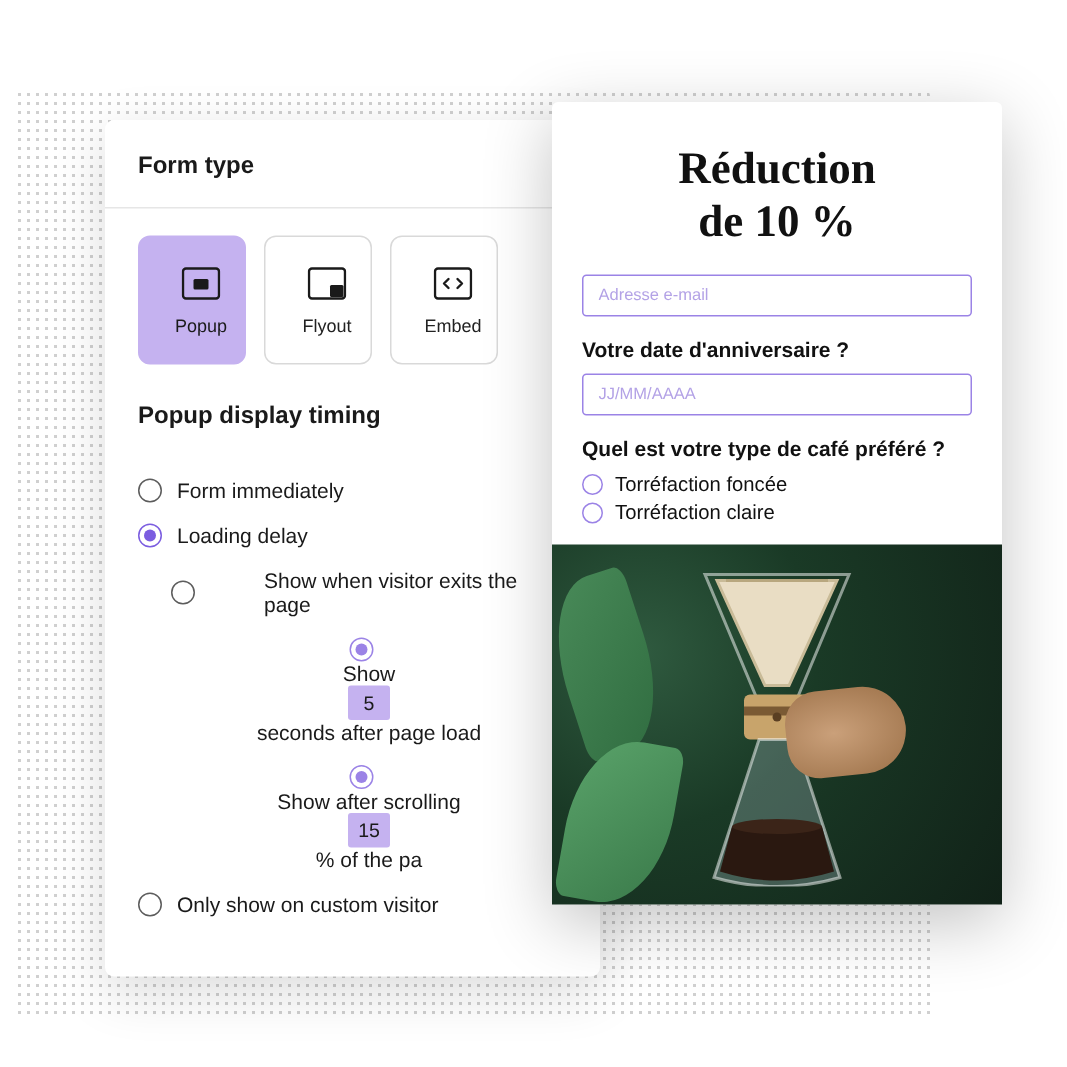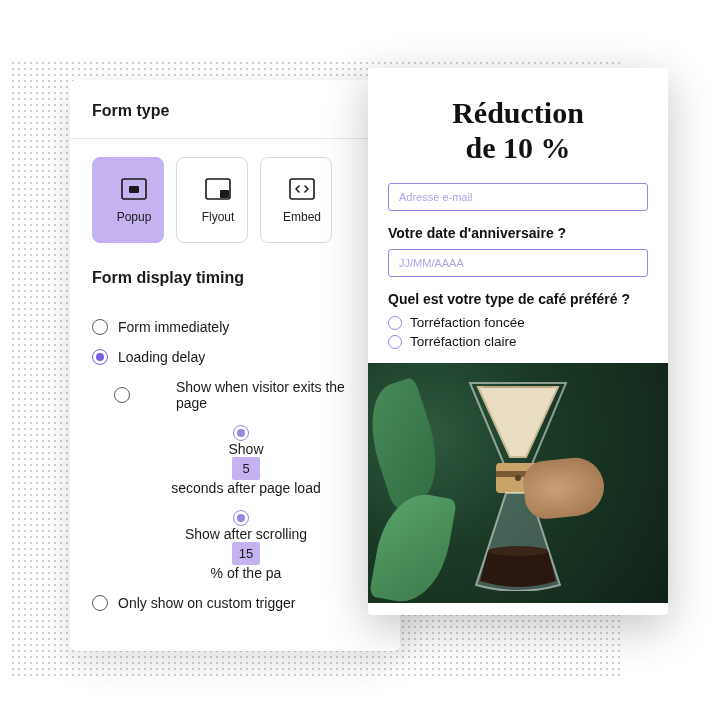--- a/index.html
+++ b/index.html
@@ -123,21 +123,21 @@
   }
 
   
   .preview {
     position: absolute;
     left: 368px; top: 68px;
     width: 300px;
     background: #fff;
     border-radius: 4px;
     box-shadow: 0 12px 46px rgba(0,0,0,0.24);
-    padding: 28px 20px 12px 20px;
+    padding: 28px 20px 0 20px;
   }
   .preview-title {
     font-family: Georgia, "Times New Roman", serif;
     font-size: 30px;
     font-weight: 600;
     text-align: center;
     line-height: 1.15;
     color: #111;
     margin-bottom: 18px;
   }
@@ -233,21 +233,21 @@
       <span class="type-icon">
         <svg width="26" height="22" viewBox="0 0 26 22">
           <rect x="1" y="1" width="24" height="20" rx="2" fill="none" stroke="#1a1a1a" stroke-width="1.6"></rect>
           <path d="M10 8 L7 11 L10 14 M16 8 L19 11 L16 14" fill="none" stroke="#1a1a1a" stroke-width="1.6" stroke-linecap="round" stroke-linejoin="round"></path>
         </svg>
       </span>
       <span>Embed</span>
     </div>
   </div>
 
-  <div class="section-title">Form display timing</div>
+  <div class="section-title">Popup display timing</div>
 
   <div class="timing-block">
     <div class="radio">
       <span class="circle"></span>
       <span>Form immediately</span>
     </div>
     <div class="radio sel">
       <span class="circle">
           <span class="dot"></span>
         </span>
@@ -272,21 +272,21 @@
       <span class="circle">
           <span class="dot"></span>
         </span>
       <span>Show after scrolling</span>
       <span class="numbox">15</span>
       <span>% of the pa</span>
     </div>
 
     <div class="radio">
       <span class="circle"></span>
-      <span>Only show on custom trigger</span>
+      <span>Only show on custom visitor</span>
     </div>
   </div>
 </div>
 
 <div class="preview">
   <div class="preview-title">
     <span>Réduction</span><br>
     <span>de 10 %</span>
   </div>
 

